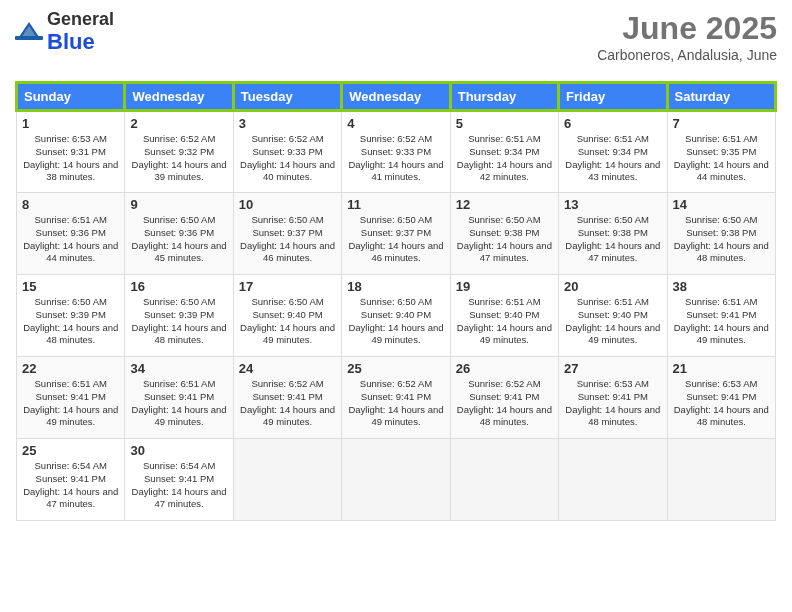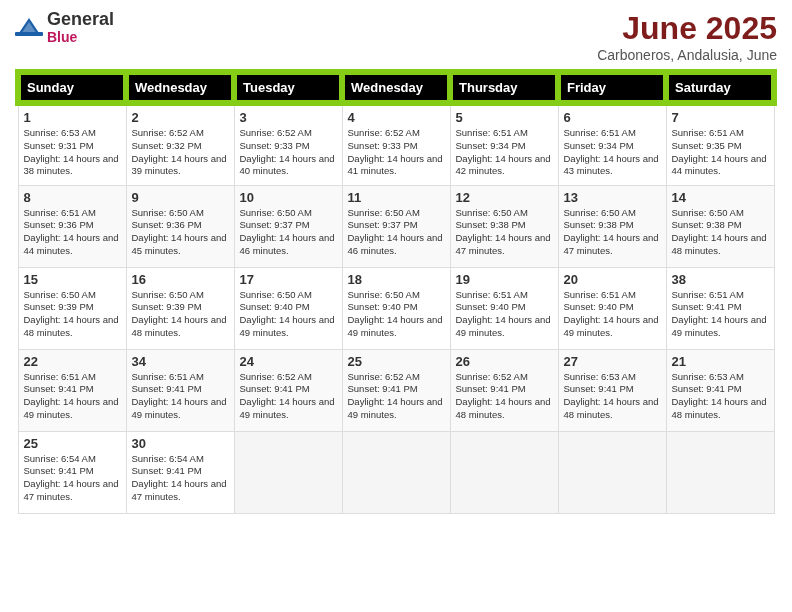--- a/index.html
+++ b/index.html
@@ -11,71 +11,71 @@
       overflow: hidden;
     }
     .container {
       width: 792px;
       padding: 10px 15px;
     }
     .header-row {
       display: flex;
       justify-content: space-between;
       align-items: flex-start;
-      margin-bottom: 6px;
+      margin-bottom: 18px;
     }
     .logo {
       display: flex;
       align-items: center;
     }
     .logo-text {
       display: flex;
       flex-direction: column;
       line-height: 1.1;
     }
     .logo-general {
       font-size: 18px;
       font-weight: bold;
       color: #333;
     }
     .logo-blue {
-      font-size: 14px;
-      font-weight: bold;
-      color: #be185d;
+      font-size: 22px;
+      font-weight: bold;
+      color: #1d4ed8;
     }
     .logo-icon {
       width: 28px;
       height: 28px;
       margin-right: 4px;
     }
     .title-section {
       text-align: right;
     }
     .month-title {
       font-size: 32px;
       font-weight: bold;
-      color: #7f1d1d;
+      color: #737373;
     }
     .location {
       font-size: 14px;
       color: #555;
     }
     .calendar-table {
       width: 100%;
       border-collapse: collapse;
       table-layout: fixed;
     }
     .calendar-table th {
-      background-color: #000000;
+      background-color: #3b82f6;
       color: #fff;
       text-align: left;
       padding: 5px 6px;
       font-size: 13px;
       font-weight: bold;
-      border: 6px solid #84cc16;
+      border: 3px solid #84cc16;
     }
     .calendar-table td {
       vertical-align: top;
       padding: 4px 5px;
       border: 1px solid #ddd;
       font-size: 10px;
       color: #333;
       background: #fff;
       height: 82px;
     }
@@ -86,20 +86,21 @@
       font-size: 13px;
       font-weight: bold;
       color: #333;
       display: block;
       margin-bottom: 2px;
     }
     .day-info {
       font-size: 9.5px;
       line-height: 1.35;
       color: #333;
+      text-align: center;
     }
     tr:nth-child(even) td:not(.empty) {
       background: #f9f9f9;
     }
   </style>
 </head>
 <body>
 
 <div class="container">
   <div class="header-row">

